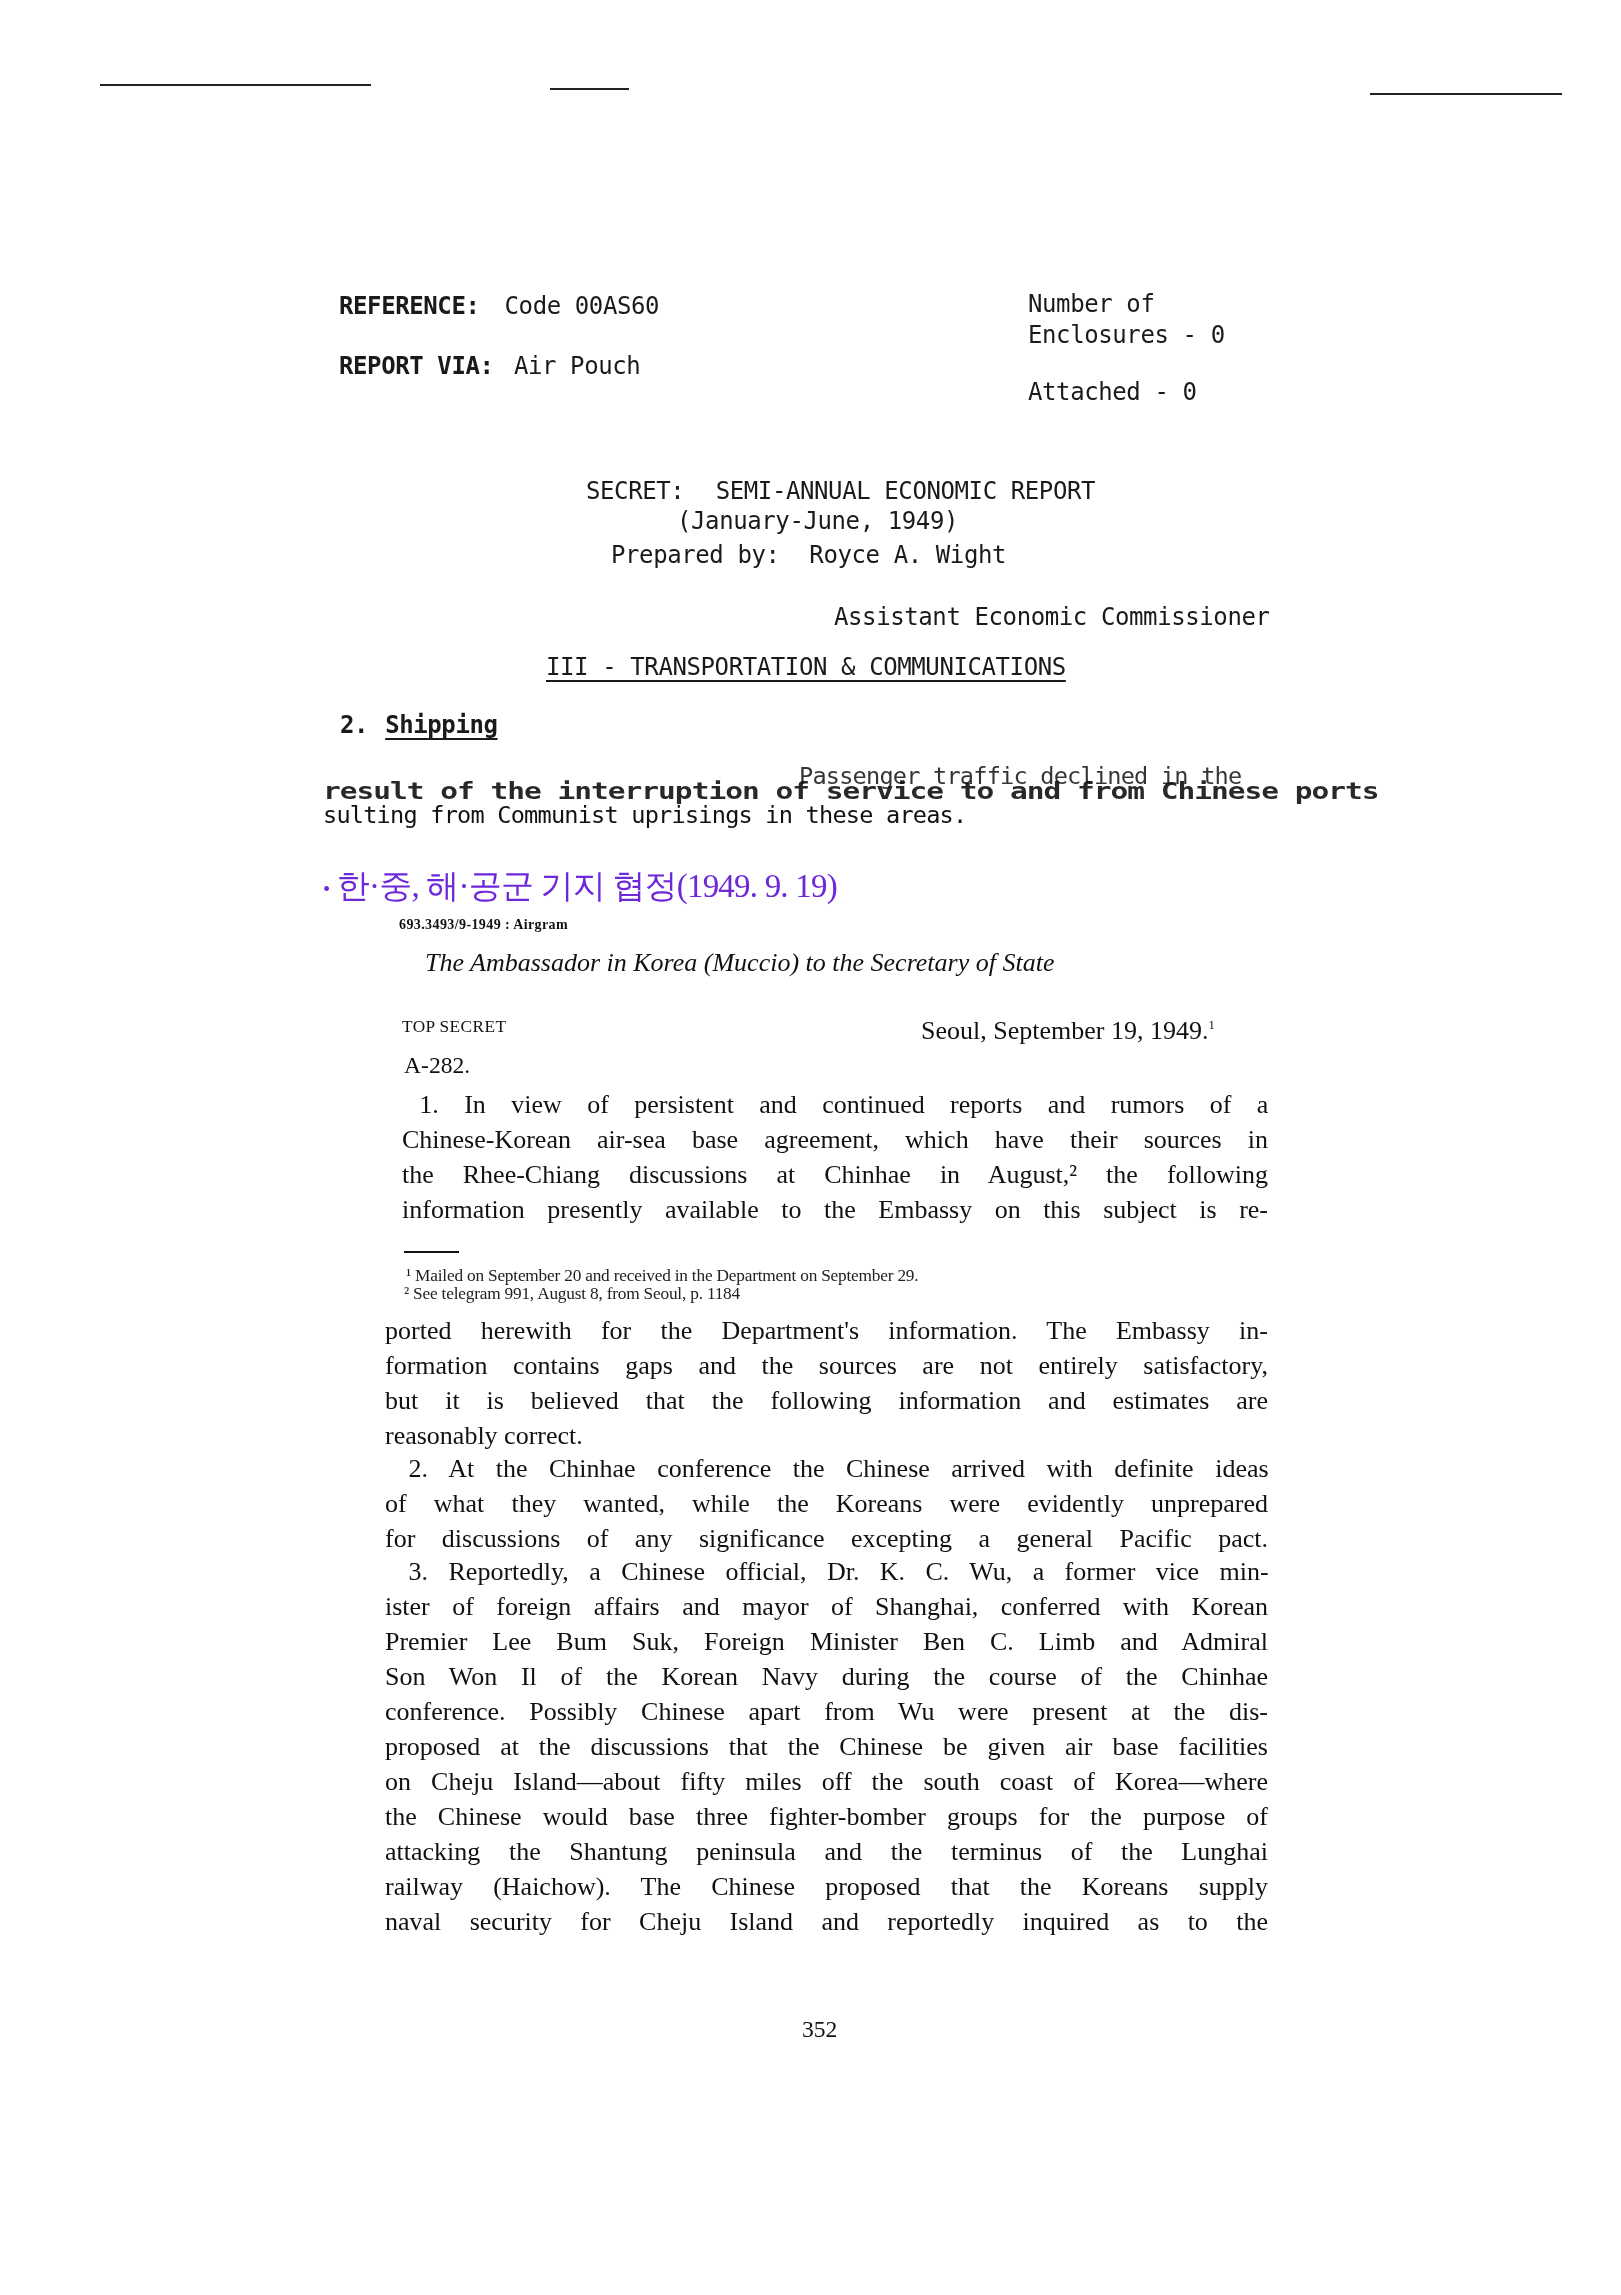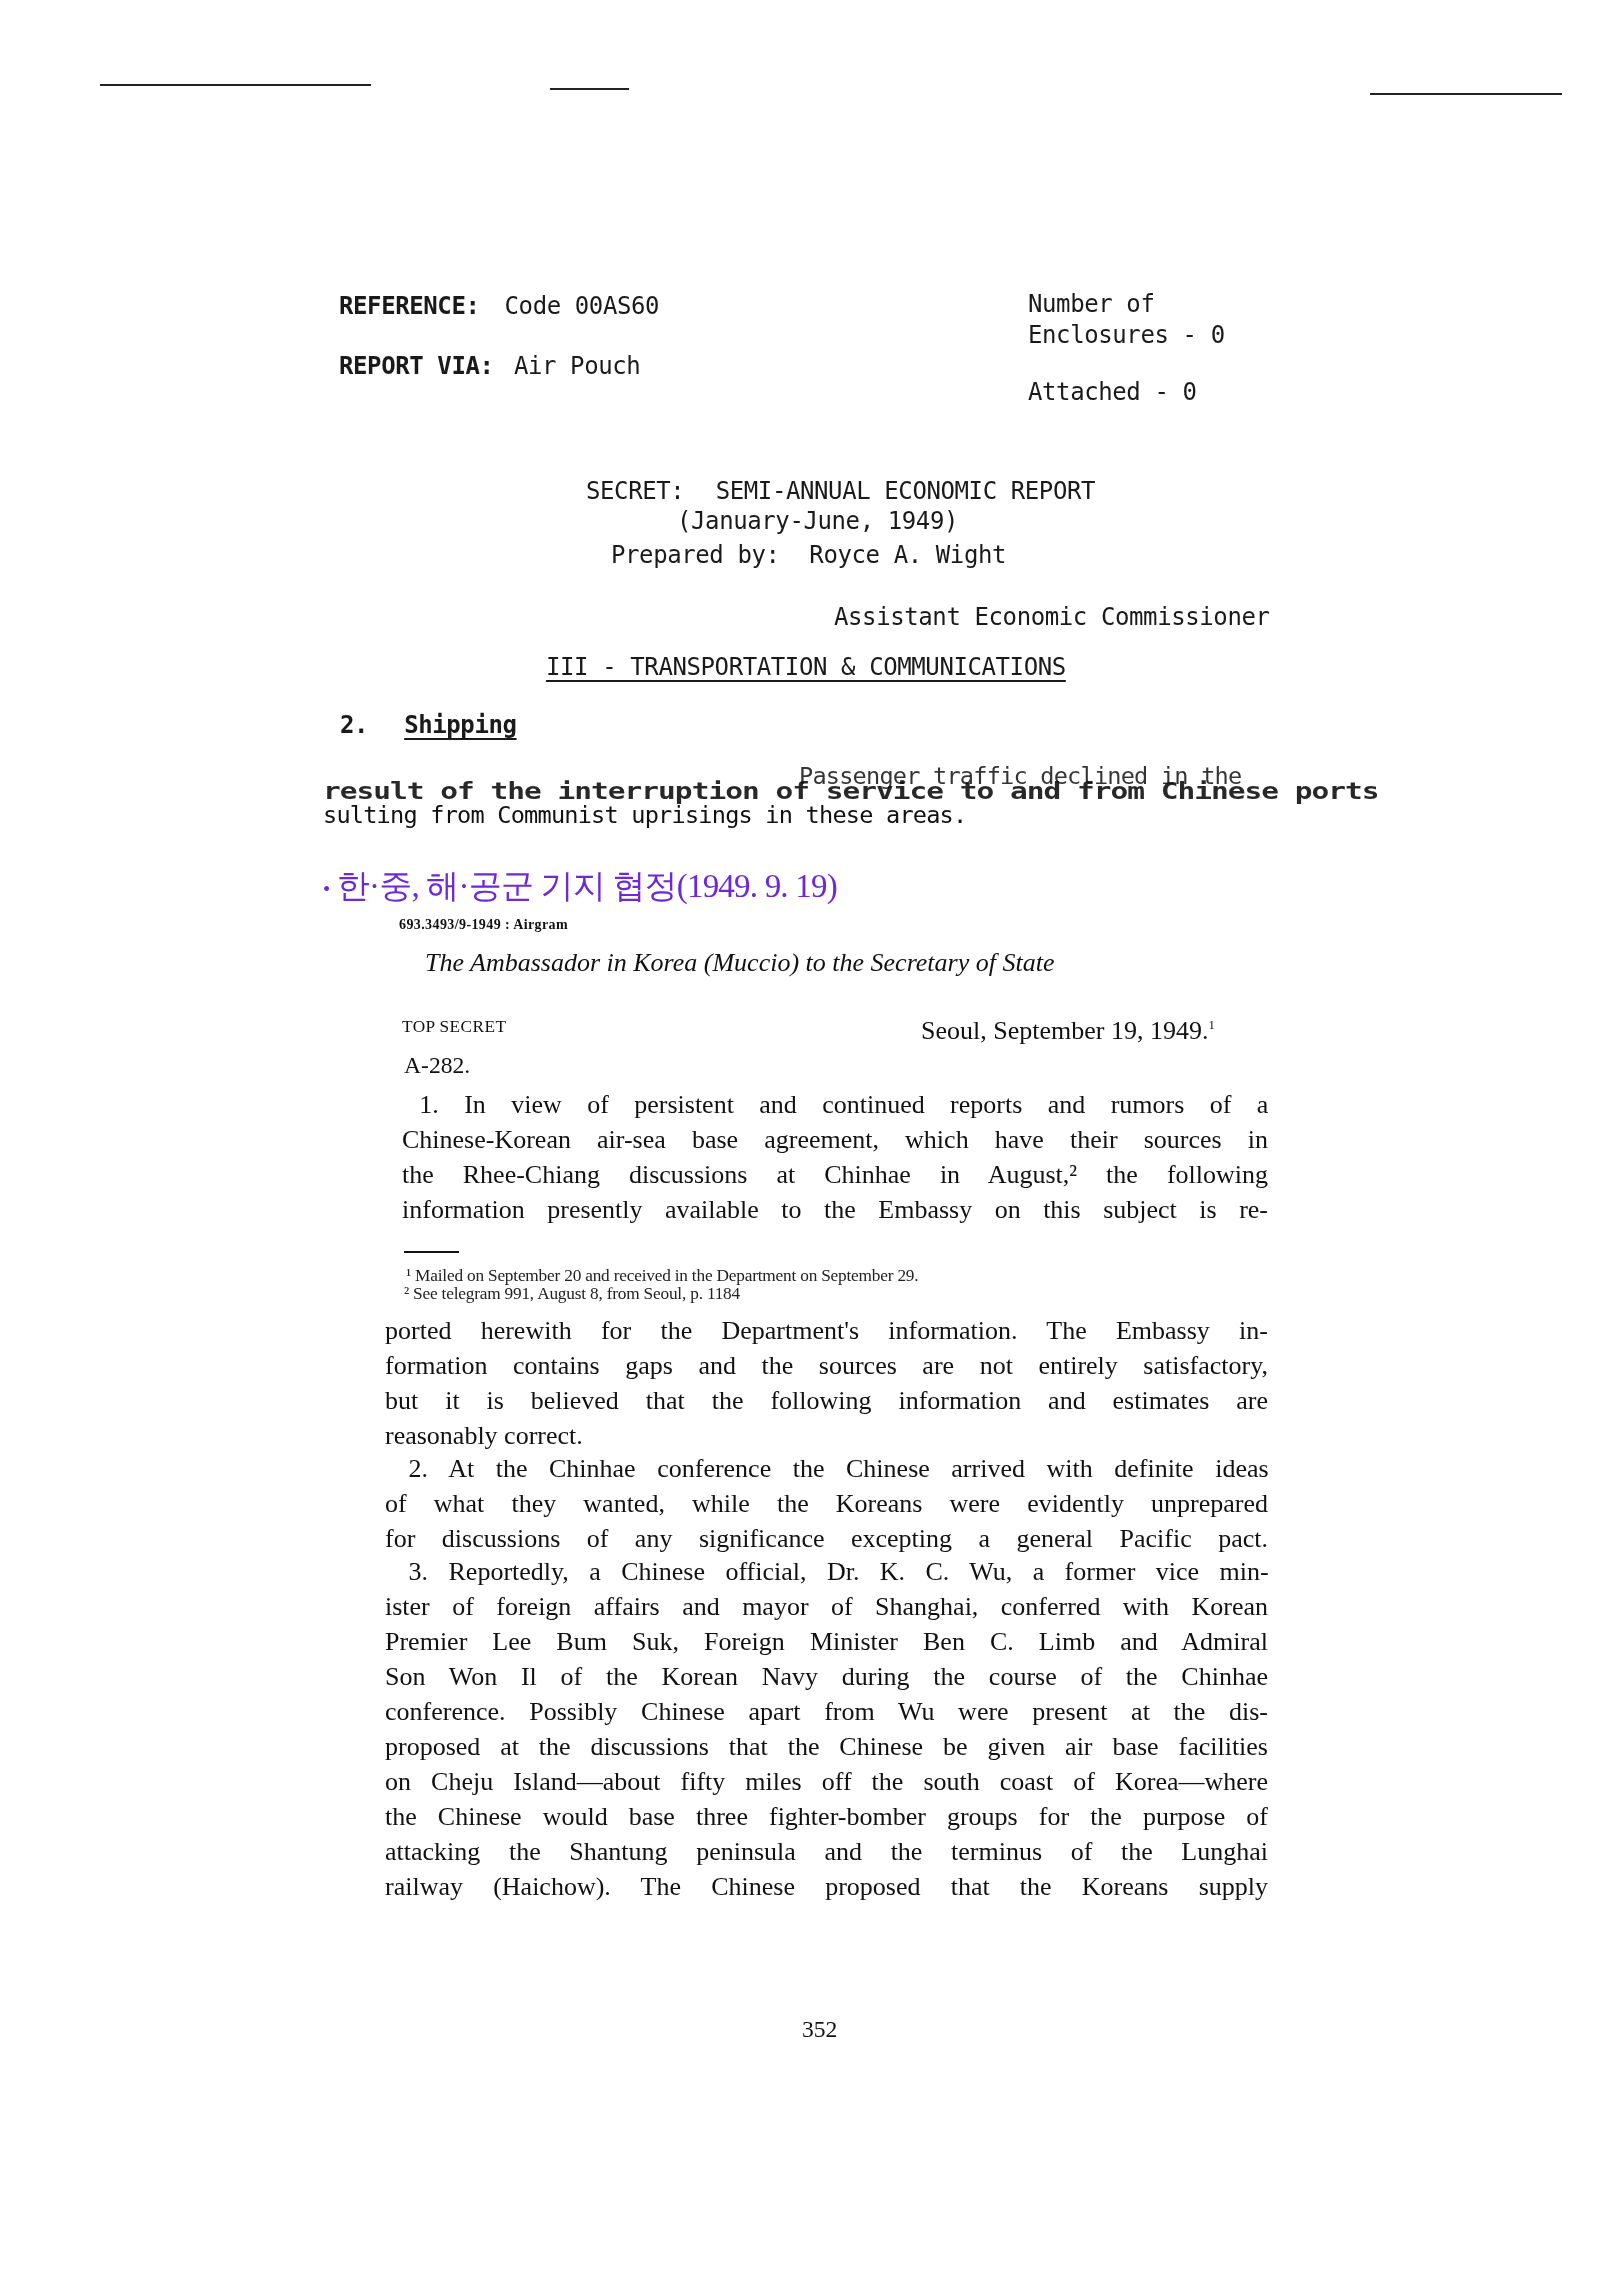--- a/index.html
+++ b/index.html
@@ -48,21 +48,21 @@
   <span style="margin-left:15.7px;">Royce A. Wight</span>
 </div>
 <div class="abs type" style="left:834px; top:603px;">Assistant Economic Commissioner</div>
 
 <div class="abs type" style="left:546px; top:653px;">
   <u class="thick">III - TRANSPORTATION &amp; COMMUNICATIONS</u>
 </div>
 
 <div class="abs type" style="left:340px; top:711px; font-weight:bold;">
   <span>2.</span>
-  <u class="thick" style="margin-left:22px;">Shipping</u>
+  <u class="thick" style="margin-left:3px;">Shipping</u>
 </div>
 
 <div class="abs garble" style="left:799px; top:762px; opacity:0.85;">Passenger traffic declined in the</div>
 <div class="abs garble" style="left:323px; top:777px; font-weight:bold; opacity:0.9; transform:scaleX(1.25); transform-origin:left;">result of the interruption of service to and from Chinese ports</div>
 <div class="abs garble" style="left:323px; top:801px;text-align:center;">sulting from Communist uprisings in these areas.</div>
 
 <div class="abs korean" style="left:323px; top:864px;">
   <span style="font-size:20.4px; vertical-align:middle;">•</span>
   <span>한·중, 해·공군 기지 협정(1949. 9. 19)</span>
 </div>
@@ -104,16 +104,17 @@
   <span class="body-line" style="padding-left:23.6px; width:860px;">3. Reportedly, a Chinese official, Dr. K. C. Wu, a former vice min-</span>
   <span class="body-line">ister of foreign affairs and mayor of Shanghai, conferred with Korean</span>
   <span class="body-line">Premier Lee Bum Suk, Foreign Minister Ben C. Limb and Admiral</span>
   <span class="body-line">Son Won Il of the Korean Navy during the course of the Chinhae</span>
   <span class="body-line">conference. Possibly Chinese apart from Wu were present at the dis-</span>
   <span class="body-line">proposed at the discussions that the Chinese be given air base facilities</span>
   <span class="body-line">on Cheju Island—about fifty miles off the south coast of Korea—where</span>
   <span class="body-line">the Chinese would base three fighter-bomber groups for the purpose of</span>
   <span class="body-line">attacking the Shantung peninsula and the terminus of the Lunghai</span>
   <span class="body-line">railway (Haichow). The Chinese proposed that the Koreans supply</span>
+  <span class="body-line">naval security for Cheju Island and reportedly inquired as to the</span>
 </div>
 
 <div class="abs serif" style="left:802px; top:2016px; font-size:23.6px;">352</div>
 
 
 </body></html>

